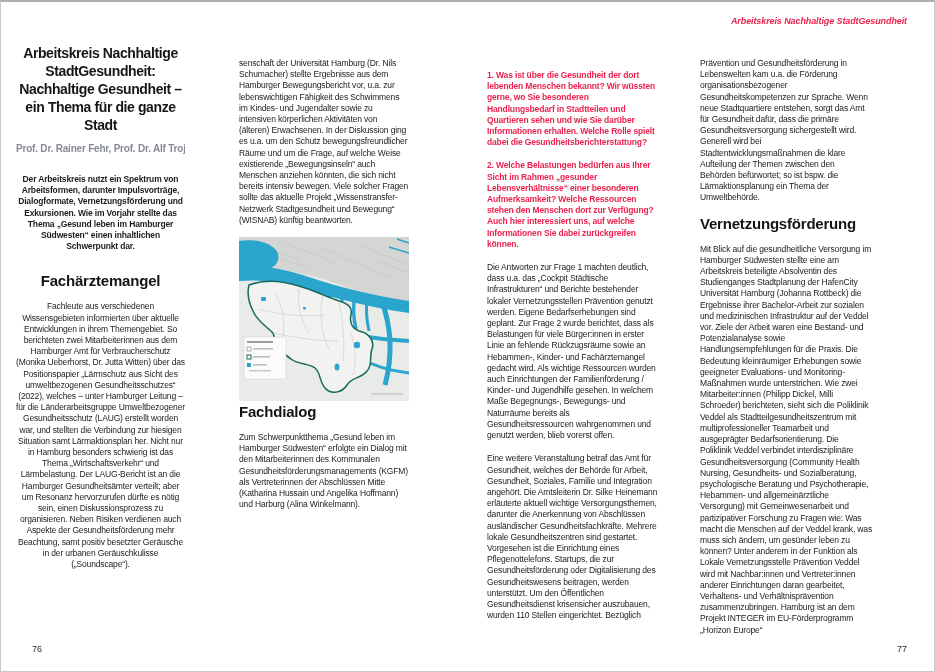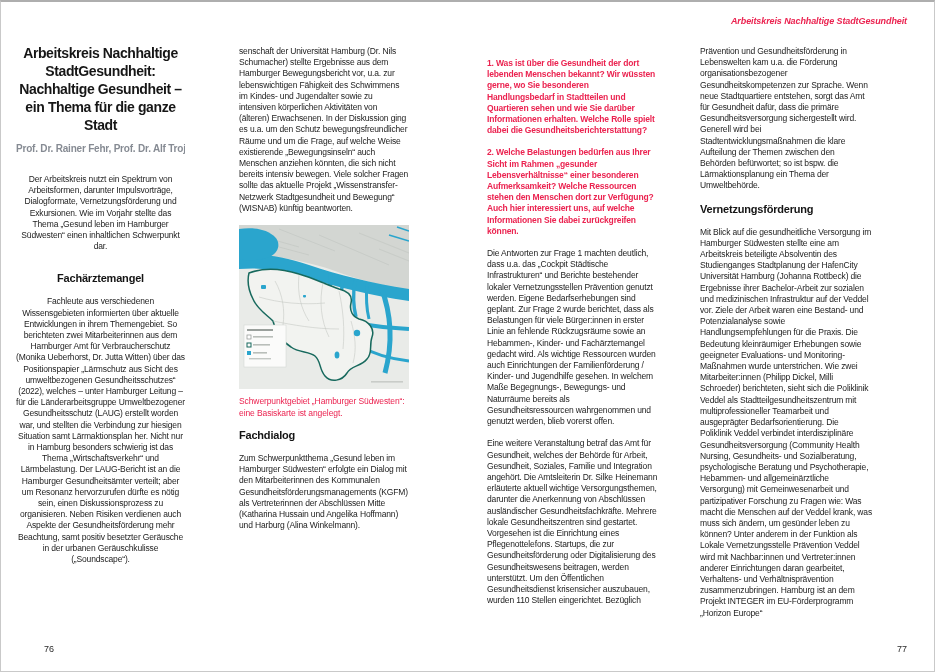--- a/index.html
+++ b/index.html
@@ -26,38 +26,38 @@
   .title{
     font-size:14px;line-height:18px;font-weight:700;letter-spacing:-0.4px;
     margin:0 0 9px 0;color:#161616;
   }
   .authors{
     font-size:10px;font-weight:700;letter-spacing:-0.2px;
     color:var(--author-gray,#868b93);margin:0 0 20px 0;white-space:nowrap;
   }
   .body-text{
     font-size:8.5px;line-height:11.2px;letter-spacing:-0.15px;
-    margin:0 0 11px 0;hyphens:auto;-webkit-hyphens:auto;
+    margin:12px 0 11px 0;hyphens:auto;-webkit-hyphens:auto;
   }
-  .lead{font-weight:400;margin-bottom:20px;}
+  .lead{font-weight:700;margin-bottom:20px;}
   .section{
-    font-size:11px;font-weight:700;margin:2px 0 12px 0;color:#141414;
+    font-size:15px;font-weight:700;margin:2px 0 12px 0;color:#141414;
     letter-spacing:-0.2px;
   }
   .section.first{margin-top:0;}
   .red{color:var(--accent,#eb2350);}
   .bold{font-weight:700;}
   .map-figure{margin:3px 0 6px 0;}
   .map-figure svg{display:block;}
   .caption{
     font-size:8.5px;line-height:11.5px;letter-spacing:-0.1px;
     margin:7px 0 10px 0;color:var(--accent,#eb2350);
   }
   .page-number{position:absolute;top:644px;font-size:9px;color:#2a2a2a;}
-  .page-number.left{left:44px;text-align:center;}
+  .page-number.left{left:32px;text-align:center;}
   .page-number.right{right:28px;}
 </style>
 </head>
 <body>
 
 <div class="frame"></div>
 
 <div class="running-header">Arbeitskreis Nachhaltige StadtGesundheit</div>
 
 <div id="col1" class="col">
@@ -126,21 +126,20 @@
         <rect x="8" y="110" width="4" height="4" fill="#ffffff" stroke="#8d938f" stroke-width="0.7"></rect>
         <rect x="14" y="111" width="20" height="1.6" fill="#b9beba"></rect>
         <rect x="8" y="118" width="4" height="4" fill="none" stroke="#17695d" stroke-width="1"></rect>
         <rect x="14" y="119" width="17" height="1.6" fill="#b9beba"></rect>
         <rect x="8" y="126" width="4" height="4" fill="#2aa5cd"></rect>
         <rect x="14" y="127" width="14" height="1.6" fill="#b9beba"></rect>
         <rect x="10" y="133" width="22" height="1.4" fill="#c4c8c4"></rect>
       </g>
       <rect x="132" y="156" width="32" height="1.6" fill="#c9ccc8"></rect>
     </svg>
-    <figcaption class="caption">Schwerpunktgebiet „Hamburger Südwesten“: eine Basiskarte ist angelegt.</figcaption>
   </figure>
 
   <h3 class="section">Fachdialog</h3>
   <p class="body-text">Zum Schwerpunktthema „Gesund leben im Hamburger Südwesten“ erfolgte ein Dialog mit den Mitarbeiterinnen des Kommunalen Gesundheitsförderungsmanagements (KGFM) als Vertreterinnen der Abschlüssen Mitte (Katharina Hussain und Angelika Hoffmann) und Harburg (Alina Winkelmann).</p>
 </div>
 
 <div id="col3" class="col">
   <p class="body-text red bold">1. Was ist über die Gesundheit der dort lebenden Menschen bekannt? Wir wüssten gerne, wo Sie besonderen Handlungsbedarf in Stadtteilen und Quartieren sehen und wie Sie darüber Informationen erhalten. Welche Rolle spielt dabei die Gesundheitsberichterstattung?</p>
   <p class="body-text red bold">2. Welche Belastungen bedürfen aus Ihrer Sicht im Rahmen „gesunder Lebensverhältnisse“ einer besonderen Aufmerksamkeit? Welche Ressourcen stehen den Menschen dort zur Verfügung? Auch hier interessiert uns, auf welche Informationen Sie dabei zurückgreifen können.</p>
   <p class="body-text">Die Antworten zur Frage 1 machten deutlich, dass u.a. das „Cockpit Städtische Infrastrukturen“ und Berichte bestehender lokaler Vernetzungsstellen Prävention genutzt werden. Eigene Bedarfserhebungen sind geplant. Zur Frage 2 wurde berichtet, dass als Belastungen für viele Bürger:innen in erster Linie an fehlende Rückzugsräume sowie an Hebammen-, Kinder- und Fachärztemangel gedacht wird. Als wichtige Ressourcen wurden auch Einrichtungen der Familienförderung / Kinder- und Jugendhilfe gesehen. In welchem Maße Begegnungs-, Bewegungs- und Naturräume bereits als Gesundheitsressourcen wahrgenommen und genutzt werden, blieb vorerst offen.</p>

